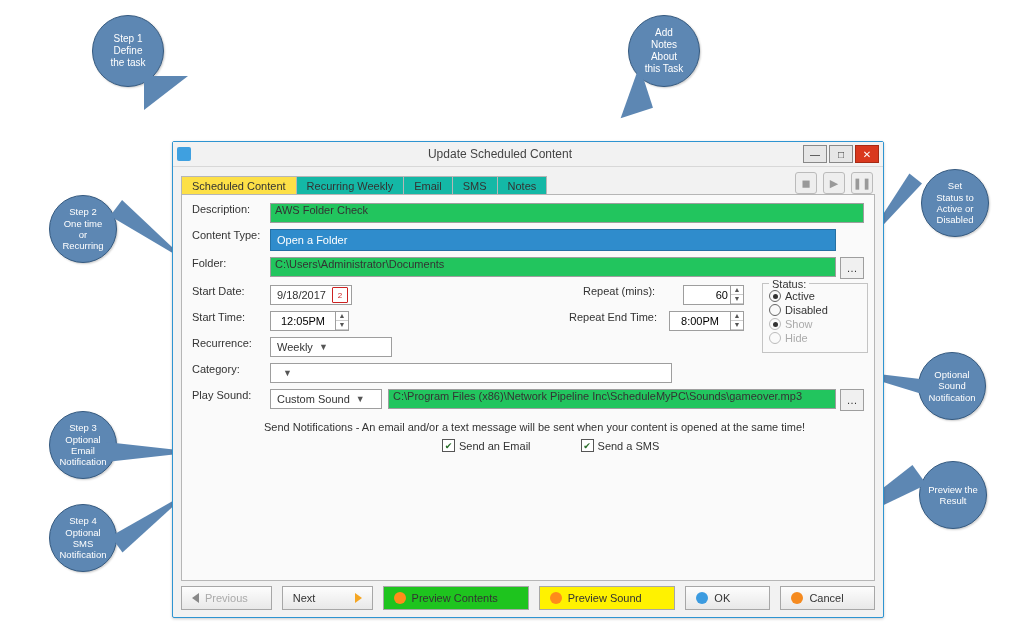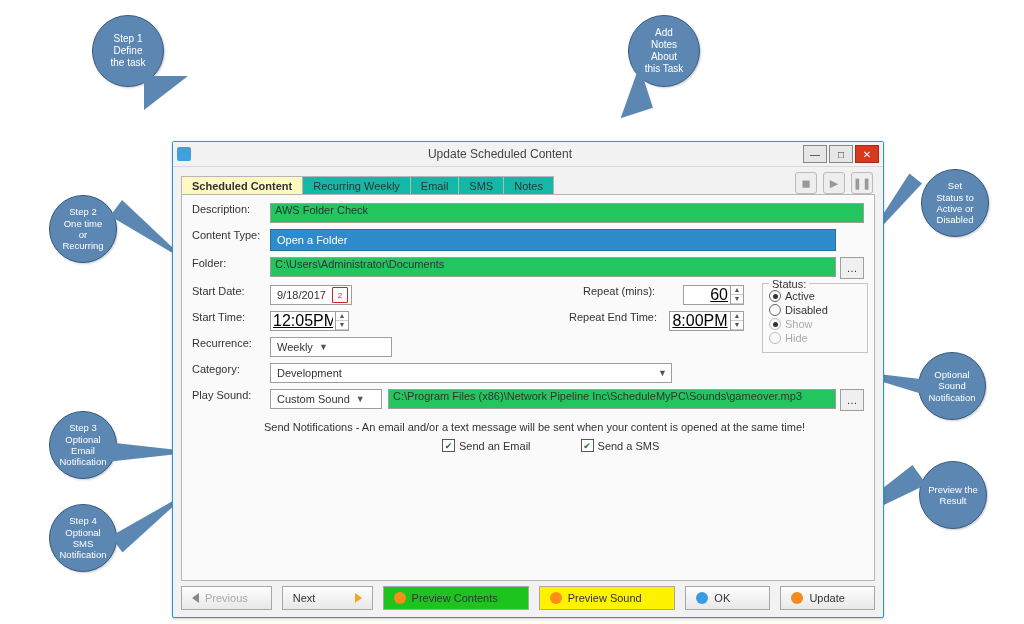--- a/index.html
+++ b/index.html
@@ -11,33 +11,33 @@
   .titlebar .title { flex:1; text-align:center; font-size:12px; color:#444; }
   .titlebar .winbtns { display:flex; gap:2px; }
   .winbtn { width:22px; height:16px; border:1px solid #888; background:#e6e6e6; display:flex; align-items:center; justify-content:center; font-size:10px; }
   .winbtn.close { background:#d9381e; color:#fff; border-color:#a62a14;}
   
   .media-row { position:absolute; right:10px; top:30px; display:flex; gap:6px; }
   .media-btn { width:20px; height:20px; border:1px solid #bbb; border-radius:3px; background:#eee; display:flex; align-items:center; justify-content:center; color:#999;}
   
   .tabs { position:absolute; left:8px; top:34px; display:flex; }
   .tab { padding:3px 10px 4px 10px; border:1px solid #b6b6b6; border-bottom:none; background:#14b8a6; font-size:11px; color:#333; margin-right:-1px; }
-  .tab.active { background:#fef9c3; font-weight:700; }
+  .tab.active { background:#fde047; font-weight:400; }
   .content { position:absolute; left:8px; right:8px; top:52px; bottom:36px; background:#fafafa; border:1px solid #b6b6b6; padding:8px 10px 6px 10px; }
   
   .row { display:flex; align-items:flex-start; margin-bottom:6px; }
   .lbl { width:78px; color:#333; }
   .input { border:1px solid #9e9e9e; background:#22c55e; height:18px; padding:0 4px; font-size:11px; }
   .input.long { flex:1; }
   .select-blue { flex:1; height:20px; background:#2f8ccc; color:#fff; border:1px solid #2570a3; display:flex; align-items:center; padding:0 6px; font-size:11px;}
   .browse-btn { width:22px; height:20px; margin-left:4px; border:1px solid #9e9e9e; background:#f0f0f0; display:flex; align-items:center; justify-content:center;}
   .drop { display:inline-flex; align-items:center; border:1px solid #9e9e9e; background:#fff; height:18px; padding:0 4px 0 6px; }
   .drop .chev { margin-left:6px; font-size:9px; color:#555;}
   .spin { display:inline-flex; align-items:center; border:1px solid #9e9e9e; height:18px; background:#fff;}
-  .spin input { border:none; width:42px; text-align:right; height:16px; font-size:16px; padding-right:2px;text-decoration:underline;}
+  .spin input { border:none; width:42px; text-align:right; height:16px; font-size:11px; padding-right:2px;}
   .spin .arrows { width:12px; display:flex; flex-direction:column; border-left:1px solid #9e9e9e;}
   .spin .arrows span { height:8px; font-size:7px; line-height:7px; text-align:center; color:#555; border-bottom:1px solid #ccc;}
   .date-field { display:inline-flex; align-items:center; border:1px solid #9e9e9e; height:18px; background:#fff; padding:0 3px 0 6px;}
   .date-field .cal { width:14px; height:14px; margin-left:6px; background:#fff; border:1px solid #c22; border-radius:1px; position:relative;}
   .date-field .cal::after { content:"2"; position:absolute; inset:0; display:flex; align-items:center; justify-content:center; font-size:8px; color:#c22;}
   
   .status-group { position:absolute; right:6px; top:88px; width:92px; border:1px solid #c4c4c4; background:#fafafa; padding:4px 6px 6px 6px; }
   .status-group .legend { position:relative; top:-10px; background:#fafafa; padding:0 3px; font-size:11px;}
   .status-group .legend-wrap { height:0;}
   .radio-row { display:flex; align-items:center; gap:4px; font-size:11px; margin:2px 0;}
@@ -226,21 +226,20 @@
         <div class="lbl">Recurrence:</div>
         <div class="drop" style="width:110px">
           <span>Weekly</span>
             <span class="chev">▼</span>
         </div>
       </div>
 
       <div class="row">
         <div class="lbl">Category:</div>
         <div class="drop" style="width:390px">
-          <span style="flex:1">Development</span>
             <span class="chev">▼</span>
         </div>
       </div>
 
       <div class="row">
         <div class="lbl">Play Sound:</div>
         <div class="drop" style="width:100px">
           <span>Custom Sound</span>
             <span class="chev">▼</span>
         </div>
@@ -298,17 +297,17 @@
       <div class="btn yellow" style="width:120px;">
         <span class="ico mag mag-yellow"></span>
         <span>Preview Sound</span>
       </div>
       <div class="btn" style="width:66px;">
         <span class="ico ok"></span>
         <span>OK</span>
       </div>
       <div class="btn" style="width:76px;">
         <span class="ico cancel"></span>
-        <span>Update</span>
+        <span>Cancel</span>
       </div>
     </div>
   </div>
 </div>
 
 </body></html>

